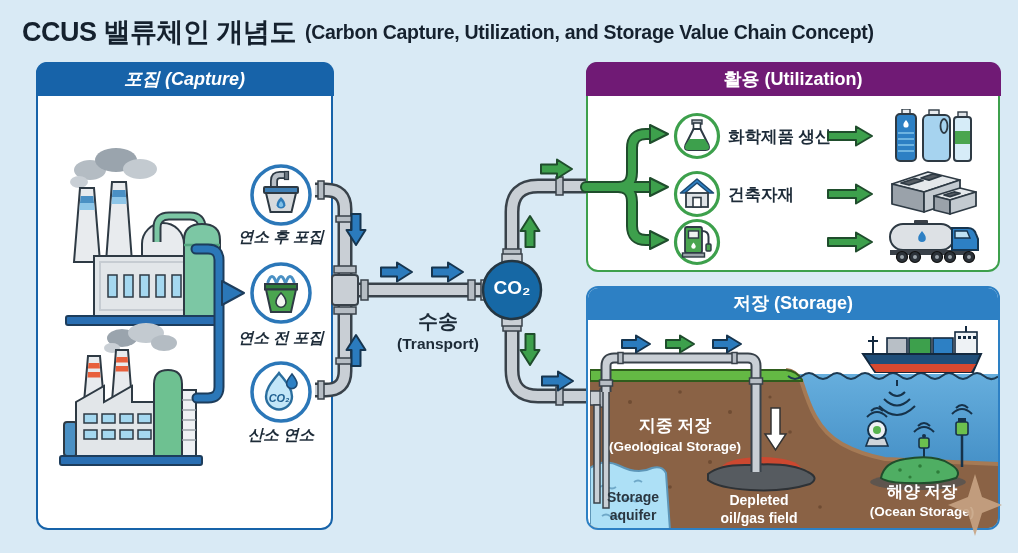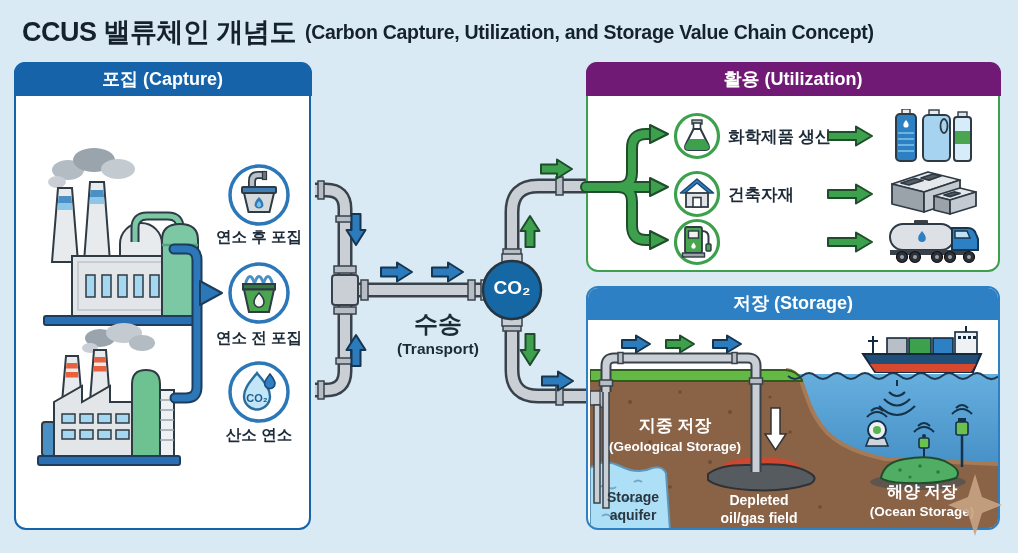--- a/index.html
+++ b/index.html
@@ -7,37 +7,37 @@
   #stage{position:absolute;inset:0;}
   .abs{position:absolute;}
   
   #title-bar{position:absolute;left:22px;top:14px;display:flex;align-items:center;gap:9px;white-space:nowrap;}
   #title-main{font-size:27px;font-weight:800;color:#15212e;letter-spacing:-0.5px;}
   #title-sub{font-size:19.5px;font-weight:700;color:#15212e;letter-spacing:-0.3px;}
   
   .panel{position:absolute;border-radius:12px;background:#ffffff;box-sizing:border-box;}
   .panel-header{position:absolute;left:-2.5px;top:-2.5px;right:-2.5px;height:34px;border-radius:11px 11px 0 0;
     display:flex;align-items:center;justify-content:center;color:#fff;font-weight:700;font-size:18px;}
-  #capture-panel{left:14px;top:62px;width:297px;height:468px;border:2.5px solid #1763a9;}
+  #capture-panel{left:36px;top:62px;width:297px;height:468px;border:2.5px solid #1763a9;font-style:italic;}
   #capture-panel .panel-header{background:#1763a9;}
   #utilization-panel{left:586px;top:62px;width:414px;height:210px;border:2.5px solid #3da04c;}
   #utilization-panel .panel-header{background:#701a75;}
   #storage-panel{left:586px;top:286px;width:414px;height:244px;border:2.5px solid #2d80c4;overflow:hidden;}
   #storage-panel .panel-header{background:#2d80c4;}
   
   .cap-icon{position:absolute;width:62px;height:62px;}
   .cap-label{position:absolute;left:173px;width:140px;text-align:center;font-size:15.5px;font-weight:700;color:#1d2b38;}
   
   .util-icon{position:absolute;left:85px;width:48px;height:48px;}
   .util-label{position:absolute;left:140px;width:128px;font-size:16.5px;font-weight:700;color:#1d2b38;}
   .util-arrow{position:absolute;left:238px;width:50px;height:24px;}
   .util-prod{position:absolute;}
   
   #transport-label{position:absolute;left:390px;top:308px;width:96px;text-align:center;color:#1d2b38;z-index:6;}
-  #transport-ko{font-size:24px;font-weight:800;}
+  #transport-ko{font-size:20px;font-weight:800;}
   #transport-en{font-size:15.5px;font-weight:700;}
   #co2-label{position:absolute;left:482px;top:277px;width:60px;text-align:center;color:#ffffff;font-size:19px;font-weight:800;z-index:6;}
   
   .st-label{position:absolute;text-align:center;line-height:1.25;z-index:4;}
   #geo-ko{left:16px;top:127px;width:142px;color:#fff;font-size:17px;font-weight:800;}
   #geo-en{left:6px;top:151px;width:162px;color:#fff;font-size:13.5px;font-weight:600;}
   #saline-label{left:2px;top:201px;width:86px;color:#2a3640;font-size:14px;font-weight:700;}
   #depleted-label{left:106px;top:204px;width:130px;color:#fff;font-size:14px;font-weight:600;}
   #ocean-ko{left:264px;top:193px;width:140px;color:#fff;font-size:16.5px;font-weight:800;}
   #ocean-en{left:258px;top:216px;width:152px;color:#fff;font-size:13.5px;font-weight:600;}

